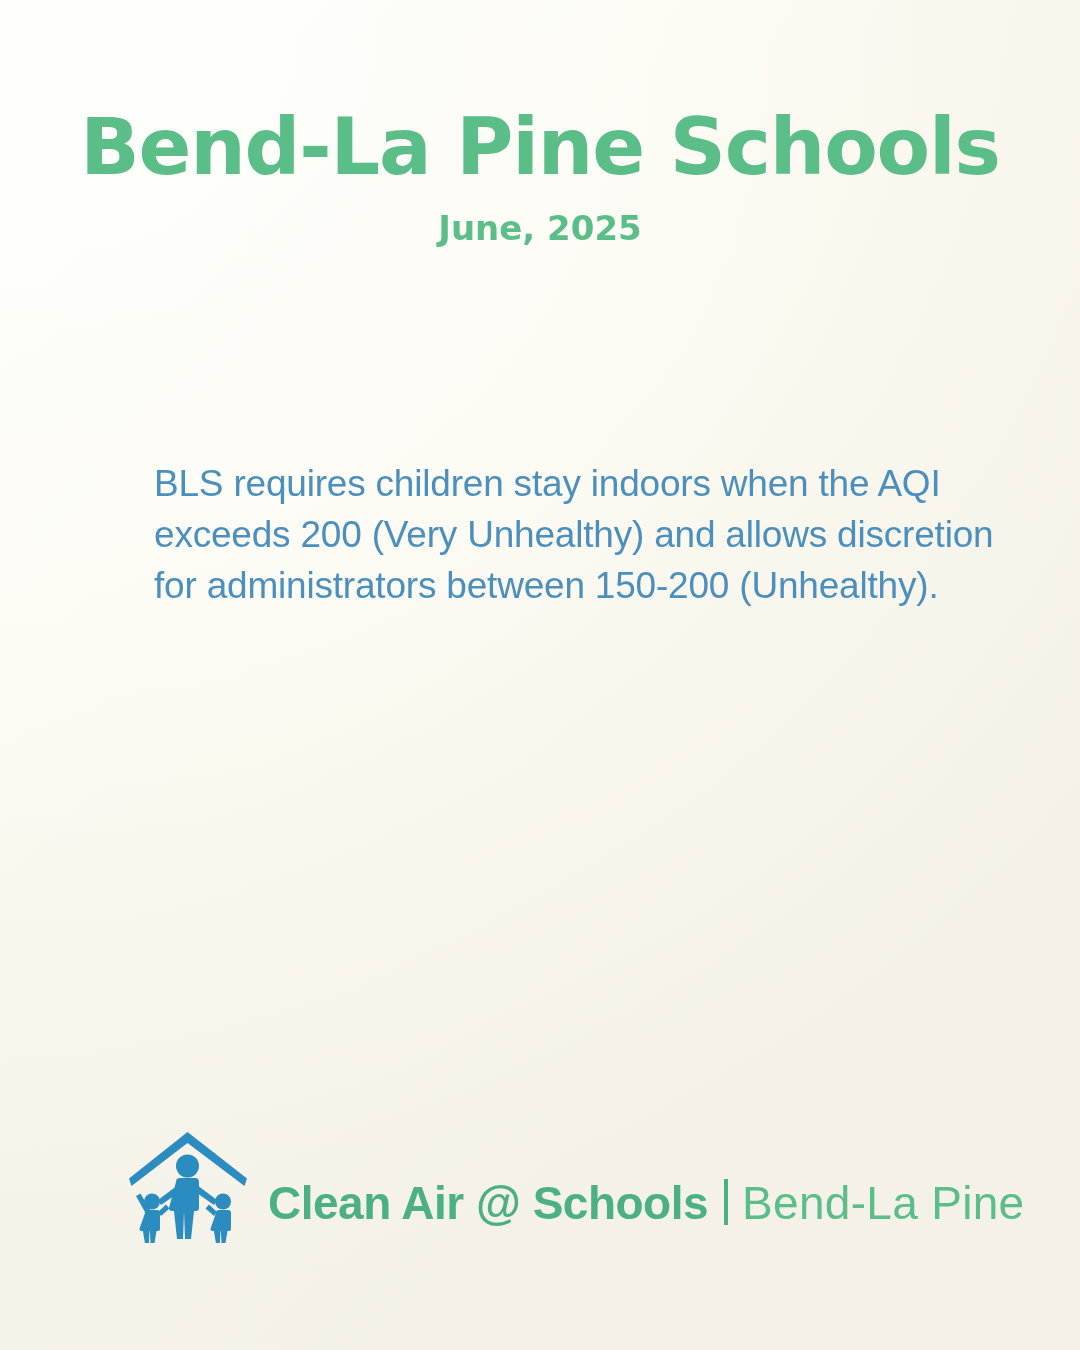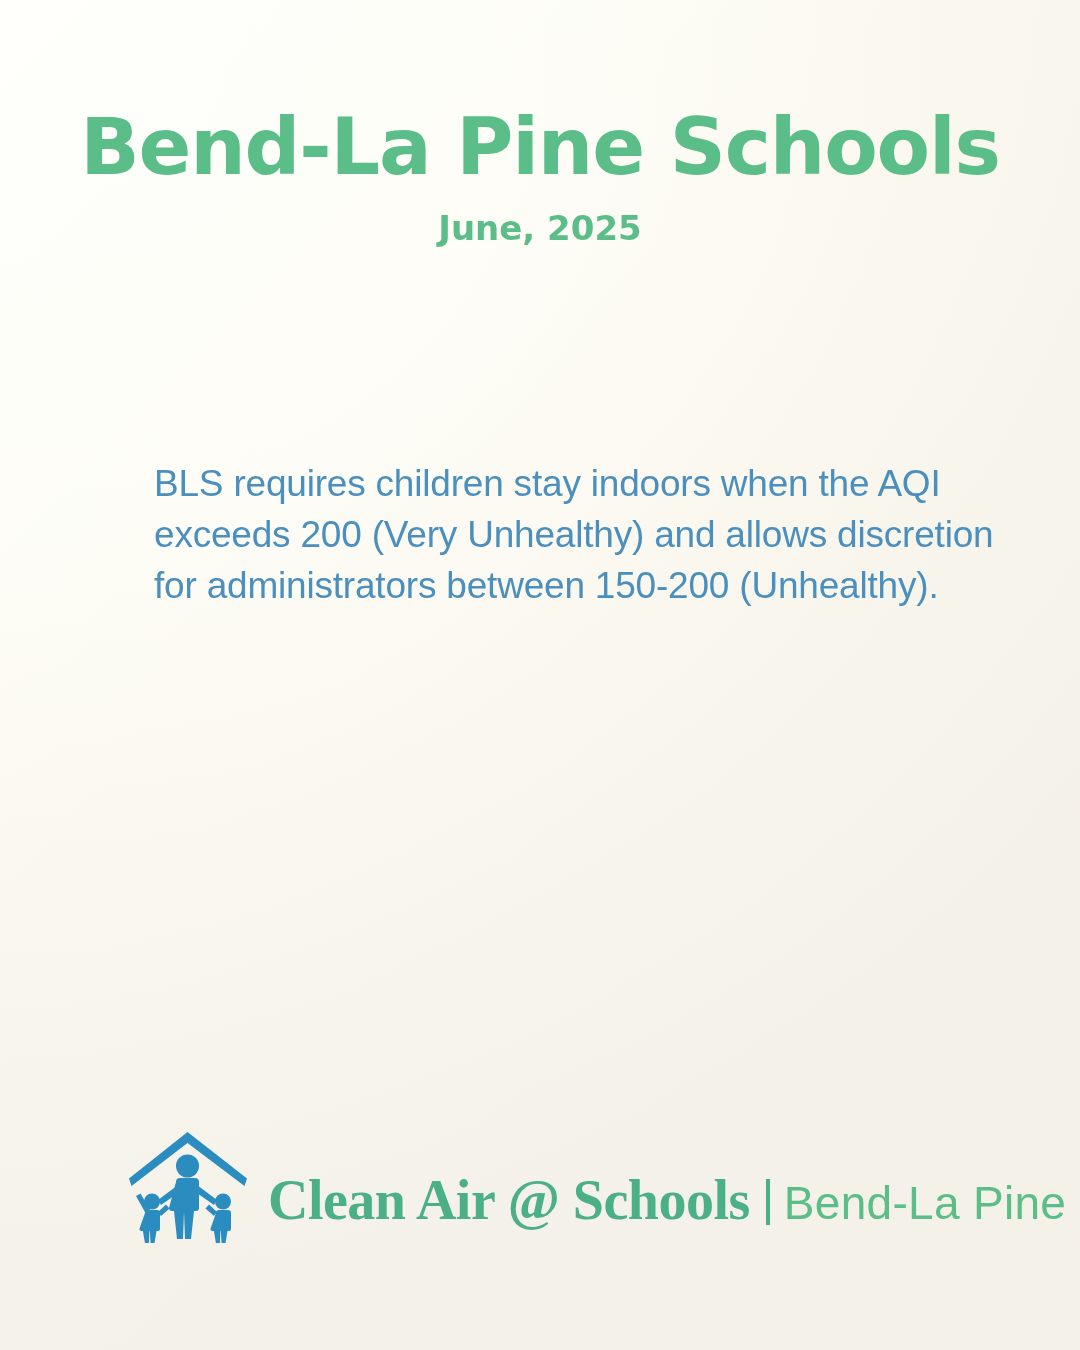--- a/index.html
+++ b/index.html
@@ -112,23 +112,23 @@
     flex: 0 0 auto;
   }
   .logo-wordmark {
     display: flex;
     align-items: baseline;
     white-space: nowrap;
     margin-left: 18px;
     padding-bottom: 16px;
   }
   .wordmark-primary {
-    font-family: Liberation Serif, serif;
+    font-family: Liberation Sans, sans-serif;
     font-weight: bold;
-    font-size: 56px;
+    font-size: 46px;
     line-height: 50px;
     color: #4bb083;
     letter-spacing: -0.5px;
   }
   .wordmark-divider {
     display: inline-block;
     width: 4px;
     height: 46px;
     background: #4bb083;
     margin: 0 14px 0 16px;

